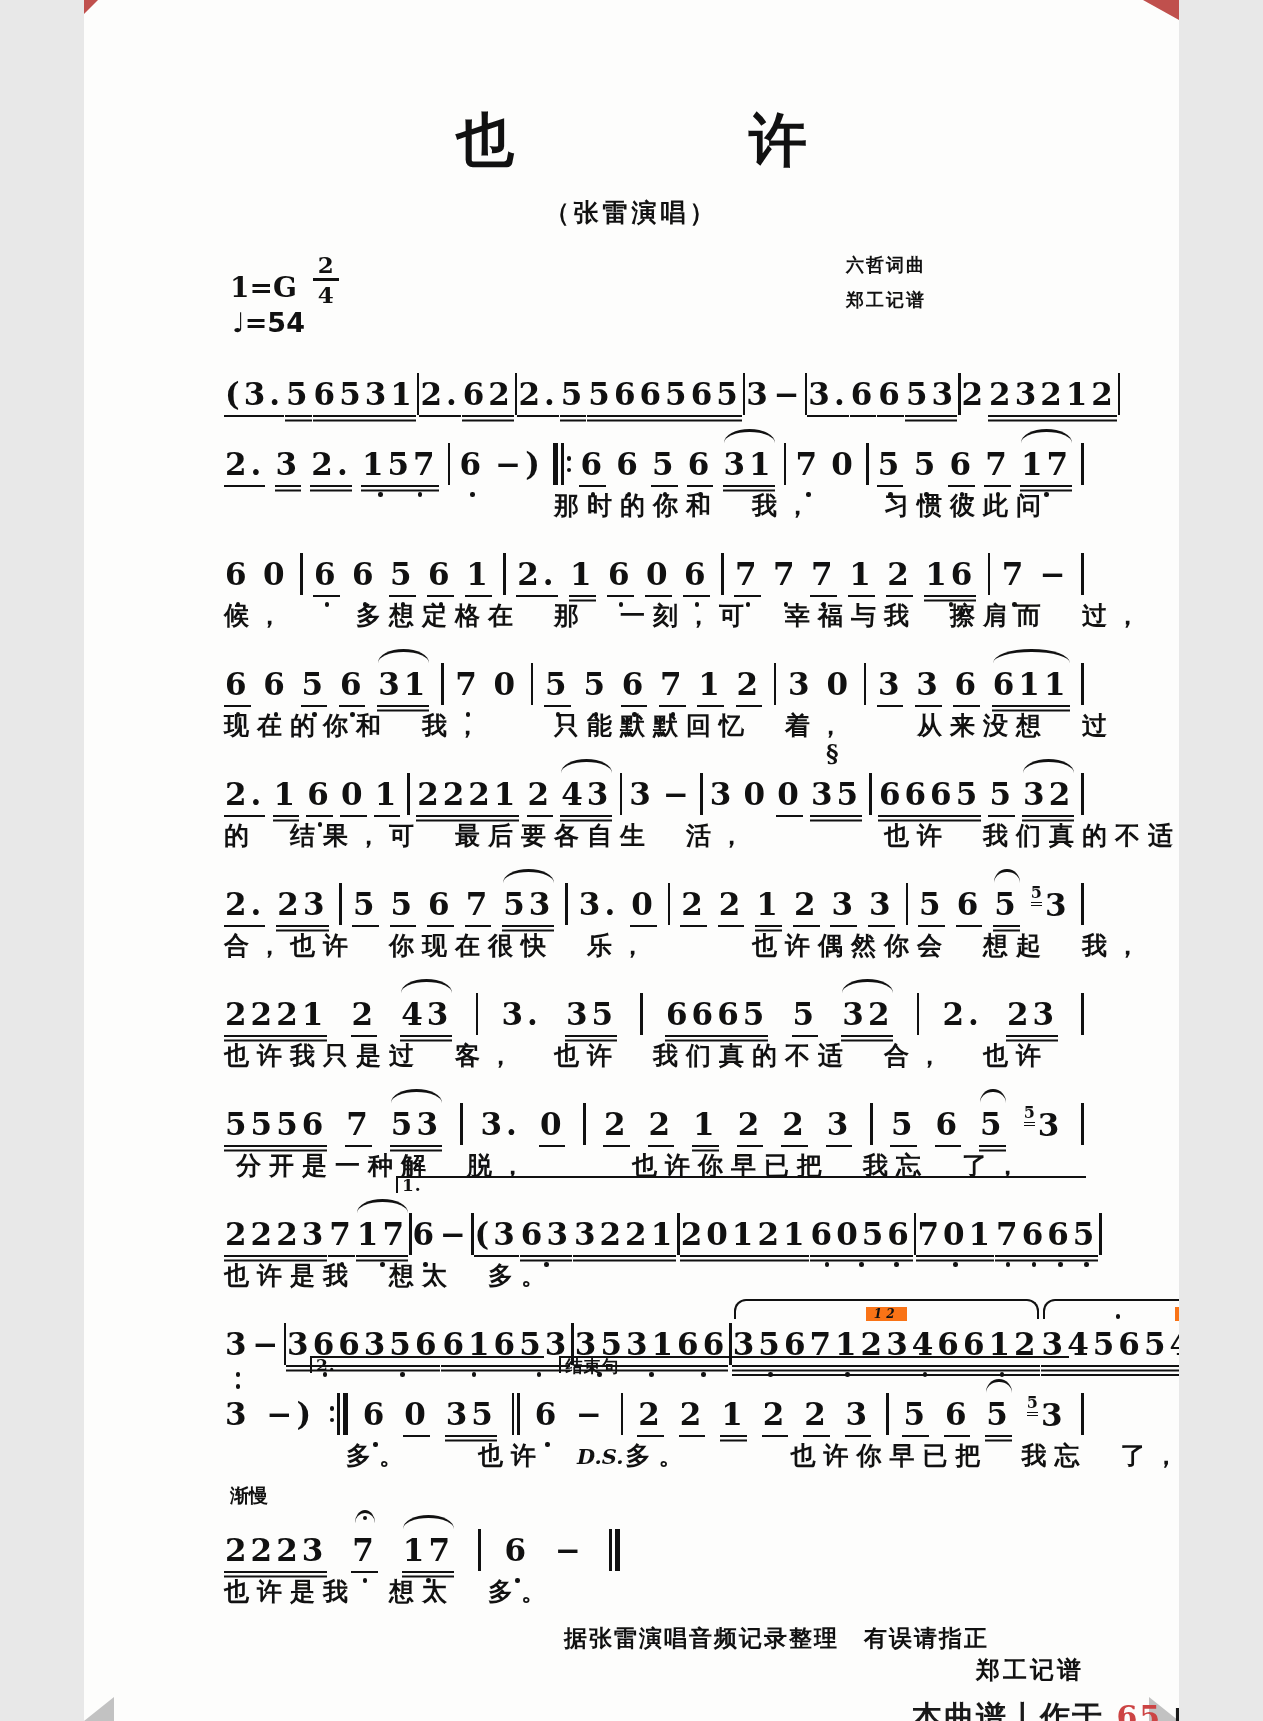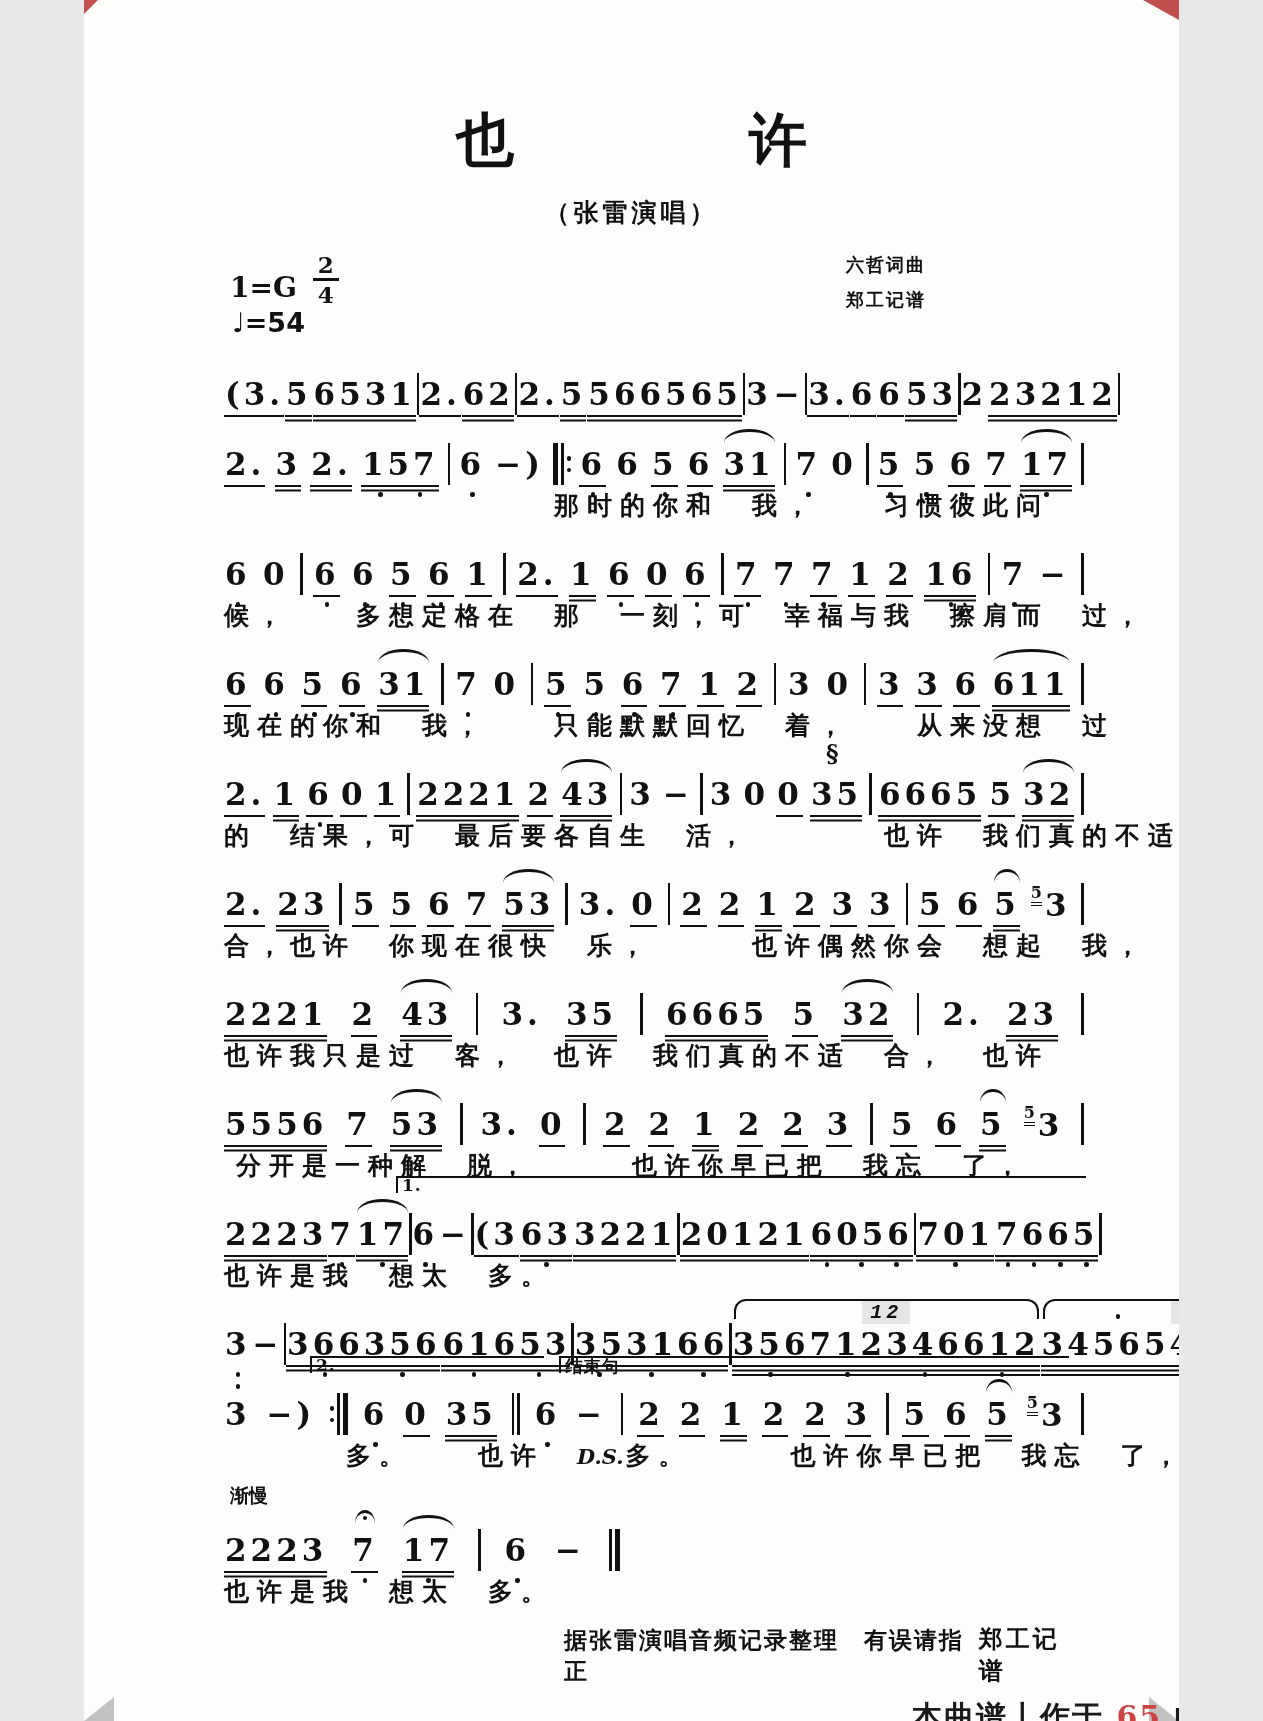--- a/index.html
+++ b/index.html
@@ -52,33 +52,33 @@
 
   .slur{position:absolute;top:-16px;left:1px;right:1px;height:11px;
         border-top:3px solid #111;border-radius:50% 50% 0 0/100% 100% 0 0;}
   .ferm{position:absolute;top:-21px;left:50%;transform:translateX(-50%);width:20px;height:10px;
         border-top:3px solid #111;border-radius:50% 50% 0 0/100% 100% 0 0;}
   .ferm::after{content:'';position:absolute;left:50%;top:3px;width:4px;height:4px;background:#111;border-radius:50%;transform:translateX(-50%);}
   .grace{font-size:16px;line-height:1;vertical-align:18px;letter-spacing:0;border-bottom:4px double #111;margin-right:2px;}
   .segno{position:absolute;top:-40px;left:30%;font-size:24px;font-weight:bold;font-style:normal;}
   .tup-arc{position:absolute;top:-26px;left:2px;right:2px;height:18px;border:2.5px solid #111;border-bottom:none;border-radius:12px 12px 0 0;}
   .tup-label{position:absolute;top:-37px;left:0;right:0;text-align:center;z-index:2;font-style:normal;}
-  .tup-label em{font-style:italic;font-weight:bold;font-size:20px;background:#e5e5e5;padding:0 8px;font-family:Liberation Mono, monospace;}
+  .tup-label em{font-style:italic;font-weight:bold;font-size:12px;background:#f97316;padding:0 8px;}
 
   .barwrap{display:flex;gap:3px;align-items:center;margin-top:-2px;}
   .bthin{width:2.5px;height:42px;background:#111;}
   .bthick{width:5px;height:42px;background:#111;}
   .bdots{display:flex;flex-direction:column;justify-content:center;gap:7px;height:42px;}
   .bdots i{display:block;width:4.5px;height:4.5px;border-radius:50%;background:#111;}
 
   .volta{position:absolute;top:-17px;height:15px;border-top:2.5px solid #111;border-left:2.5px solid #111;}
   .volta .vlabel{position:absolute;left:4px;top:-3px;font-size:17px;font-weight:bold;letter-spacing:1px;white-space:nowrap;}
   .rit{font-size:19px;font-weight:bold;margin:0 0 2px 6px;height:24px;}
 
-  .footer{display:flex;align-items:flex-end;margin:10px 95px 0 140px;}
+  .footer{display:flex;align-items:flex-start;margin:10px 95px 0 140px;flex-direction:column;}
   .footer .note{margin-left:340px;font-size:23px;font-weight:600;letter-spacing:2px;}
   .footer .credit{margin-left:auto;font-size:24px;font-weight:bold;letter-spacing:3px;}
 
   .watermark{position:absolute;bottom:-17px;left:828px;font-size:30px;font-weight:bold;letter-spacing:2px;white-space:nowrap;}
   .wm1,.wm3{color:#1a1a1a;}
   .wm2{color:#cc4444;}
   .wm4{color:#b08968;}
 </style>
 </head>
 <body>

